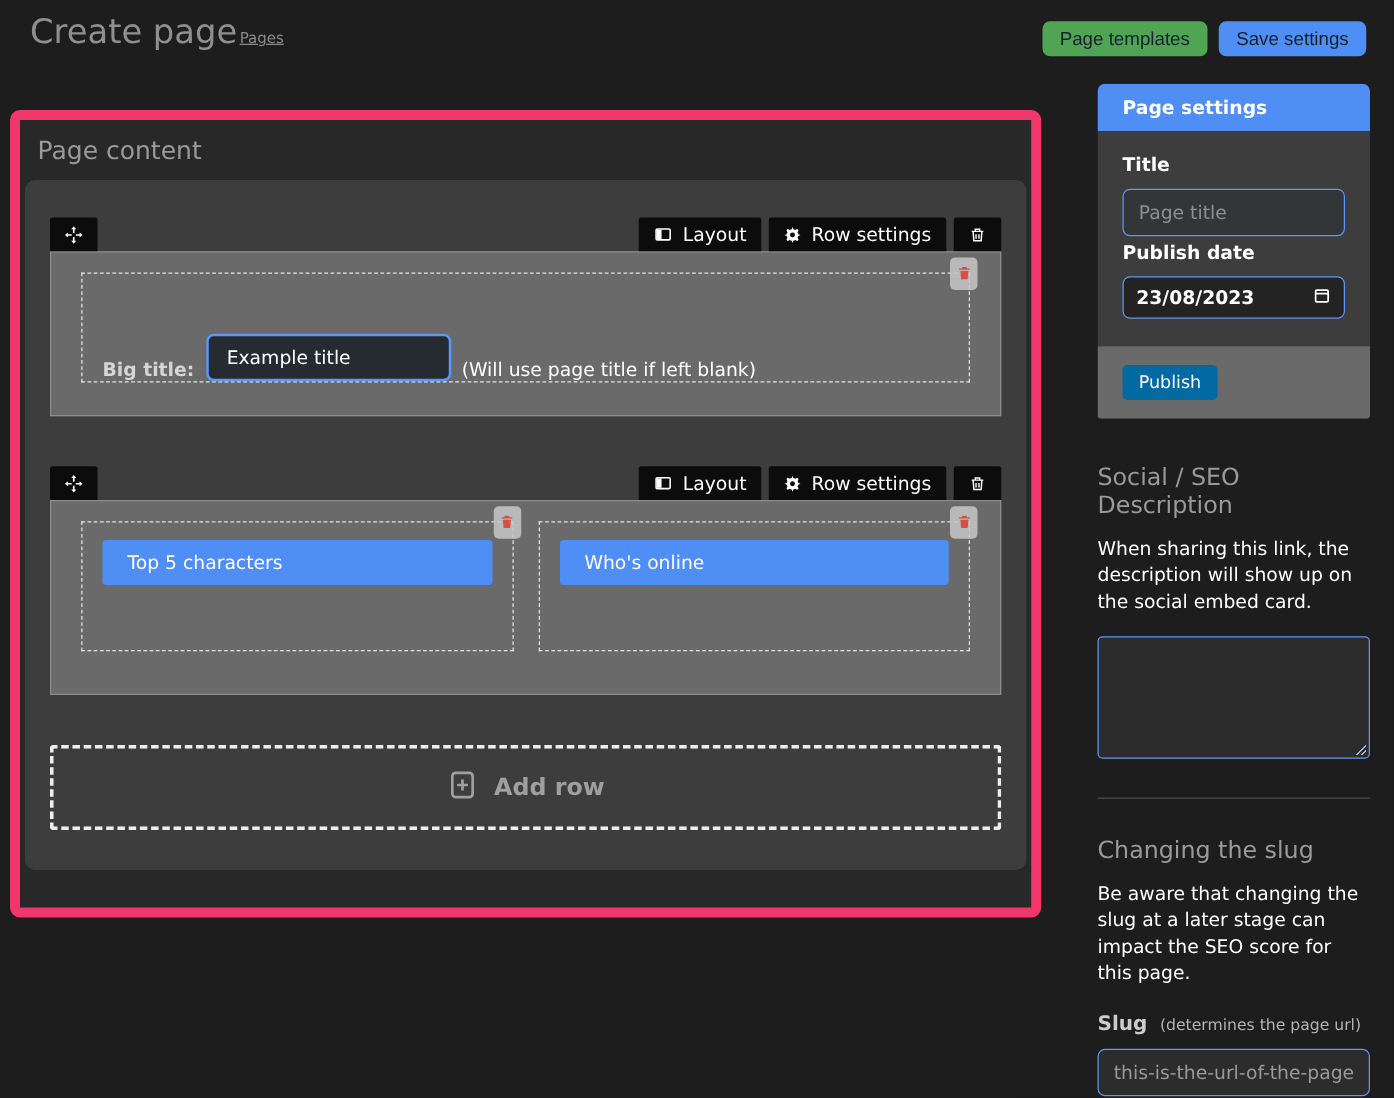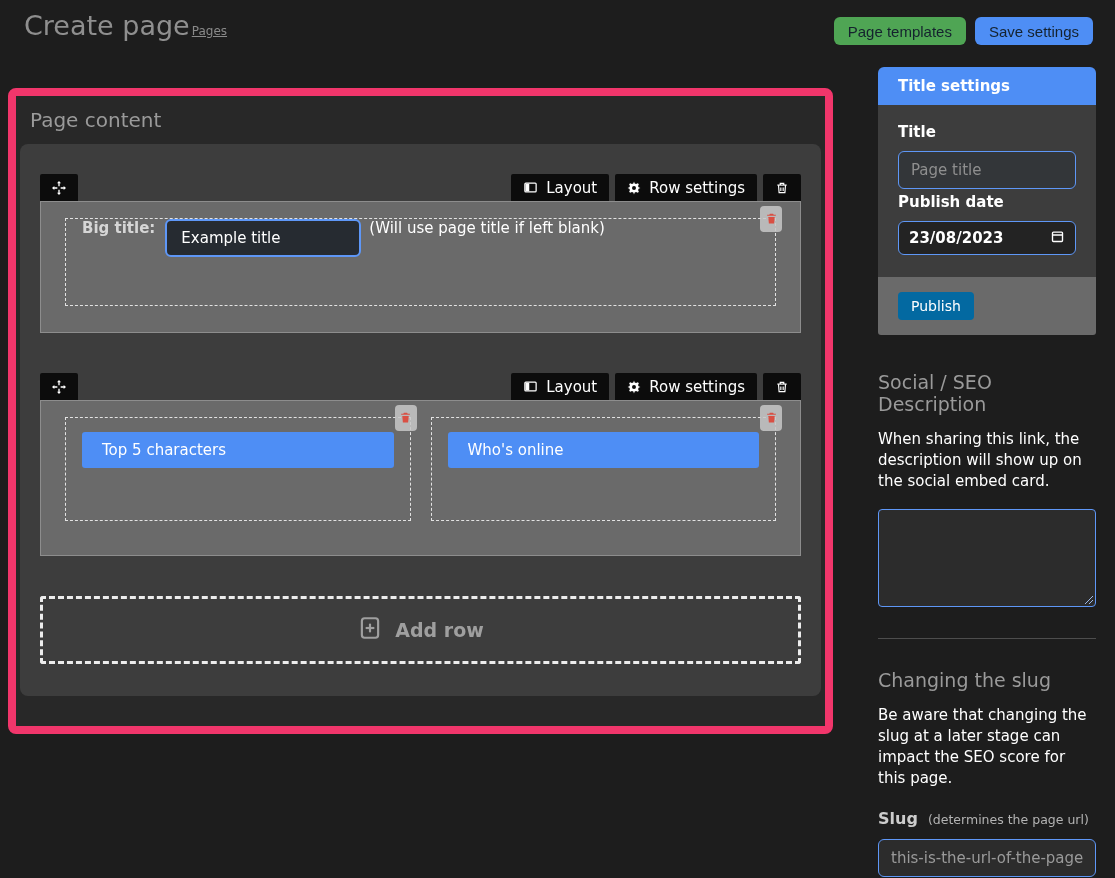--- a/index.html
+++ b/index.html
@@ -40,21 +40,21 @@
          cursor:pointer; font-family:inherit; }
   .move-tab { width:38px; justify-content:center; padding:0; }
   .tab-group { display:flex; gap:6px; }
   .tab svg { display:block; }
 
   .row-body { background:#6a6a6a; border:1px solid #8d8d8d; }
   .row-body-1 { padding:16px 24px 26px; }
   .row-body-2 { padding:16px 24px 34px; }
 
   .cell { position:relative; border:1px dashed #e3e3e3; }
-  .cell-flex { height:88px; display:flex; align-items:flex-start; padding:0 16px; }
+  .cell-flex { height:88px; display:flex; align-items:flex-end; padding:0 16px; }
   .cell-label { font-size:15px; font-weight:bold; color:#d6d6d6; }
   .cell-input { margin-left:10px; width:196px; height:38px; background:#262b31;
                 border:2px solid #5e97f7; border-radius:6px; color:#fff; font-size:15px;
                 padding:0 14px; font-family:inherit; outline:none; }
   .cell-note { margin-left:8px; font-size:15px; color:#fff; font-weight:500; }
 
   .cell-trash { position:absolute; top:-13px; right:-7px; width:22px; height:26px;
                 background:rgba(199,199,199,.85); border-radius:4px; display:flex;
                 align-items:center; justify-content:center; color:#d94f43; cursor:pointer; }
 
@@ -274,21 +274,21 @@
         </span>
         <span>Add row</span>
       </button>
 
     </div>
   </div>
 
   <div class="sidebar">
 
     <div class="card">
-      <div class="card-header">Title settings</div>
+      <div class="card-header">Page settings</div>
       <div class="card-body">
         <div class="field-label">Title</div>
         <input class="text-input" type="text" placeholder="Page title" style="">
         <div class="field-label label-gap">Publish date</div>
         <div class="date-input">
           <span>23/08/2023</span>
           <span>
             <svg viewBox="0 0 24 24" width="15" height="15" fill="none" stroke="#fff" stroke-width="2.2">
                 <rect x="4" y="5" width="16" height="15" rx="1.5"></rect>
                 <line x1="4" y1="9.5" x2="20" y2="9.5"></line>

